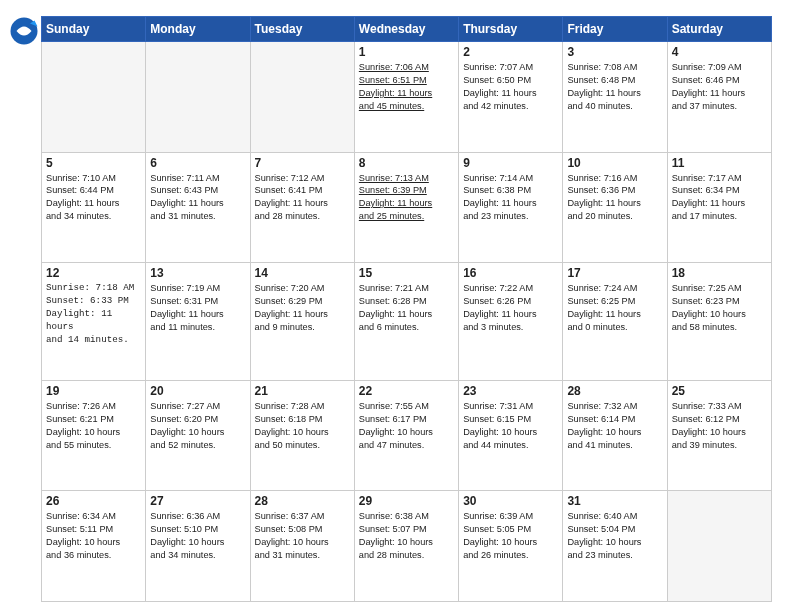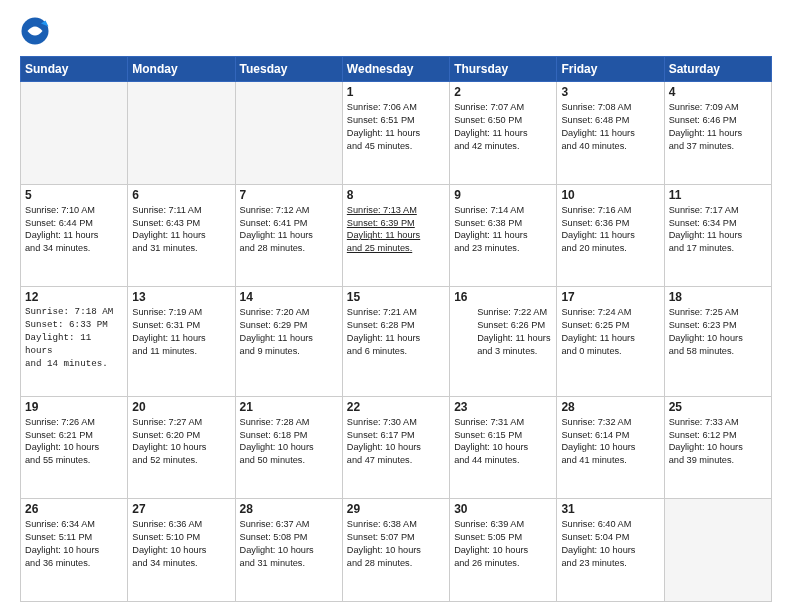--- a/index.html
+++ b/index.html
@@ -6,23 +6,23 @@
     body {
       width: 792px;
       height: 612px;
       font-family: Arial, sans-serif;
       background: #fff;
       overflow: hidden;
     }
     .page {
       width: 792px;
       height: 612px;
-      padding: 16px 20px 10px 20px;
+      padding: 16px 20px 10px 9px;
       display: flex;
-      flex-direction: column;
+      flex-direction: row;
       justify-content: center;
     }
     .header {
       display: flex;
       justify-content: space-between;
       align-items: flex-start;
       margin-bottom: 10px;
     }
     .logo {
       display: flex;
@@ -135,21 +135,21 @@
           <th>Saturday</th>
         </tr>
     </thead>
     <tbody id="calendar-body">
     <tr>
           <td class="empty"></td>
           <td class="empty"></td>
           <td class="empty"></td>
           <td>
             <span class="day-num">1</span>
-            <div class="cell-text" style="white-space: pre-line;">Sunrise: 7:06 AM
+            <div class="cell-text" style="white-space: pre-line; text-decoration: underline;">Sunrise: 7:06 AM
 Sunset: 6:51 PM
 Daylight: 11 hours
 and 45 minutes.</div>
           </td>
           <td>
             <span class="day-num">2</span>
             <div class="cell-text" style="white-space: pre-line;">Sunrise: 7:07 AM
 Sunset: 6:50 PM
 Daylight: 11 hours
 and 42 minutes.</div>
@@ -244,21 +244,21 @@
           </td>
           <td>
             <span class="day-num">15</span>
             <div class="cell-text" style="white-space: pre-line;">Sunrise: 7:21 AM
 Sunset: 6:28 PM
 Daylight: 11 hours
 and 6 minutes.</div>
           </td>
           <td>
             <span class="day-num">16</span>
-            <div class="cell-text" style="white-space: pre-line; margin-left: 23px;">Sunrise: 7:22 AM
+            <div class="cell-text" style="white-space: pre-line;">Sunrise: 7:22 AM
 Sunset: 6:26 PM
 Daylight: 11 hours
 and 3 minutes.</div>
           </td>
           <td>
             <span class="day-num">17</span>
             <div class="cell-text" style="white-space: pre-line;">Sunrise: 7:24 AM
 Sunset: 6:25 PM
 Daylight: 11 hours
 and 0 minutes.</div>
@@ -288,21 +288,21 @@
           </td>
           <td>
             <span class="day-num">21</span>
             <div class="cell-text" style="white-space: pre-line;">Sunrise: 7:28 AM
 Sunset: 6:18 PM
 Daylight: 10 hours
 and 50 minutes.</div>
           </td>
           <td>
             <span class="day-num">22</span>
-            <div class="cell-text" style="white-space: pre-line;">Sunrise: 7:30 AM
+            <div class="cell-text" style="white-space: pre-line;">Sunrise: 7:55 AM
 Sunset: 6:17 PM
 Daylight: 10 hours
 and 47 minutes.</div>
           </td>
           <td>
             <span class="day-num">23</span>
             <div class="cell-text" style="white-space: pre-line;">Sunrise: 7:31 AM
 Sunset: 6:15 PM
 Daylight: 10 hours
 and 44 minutes.</div>

